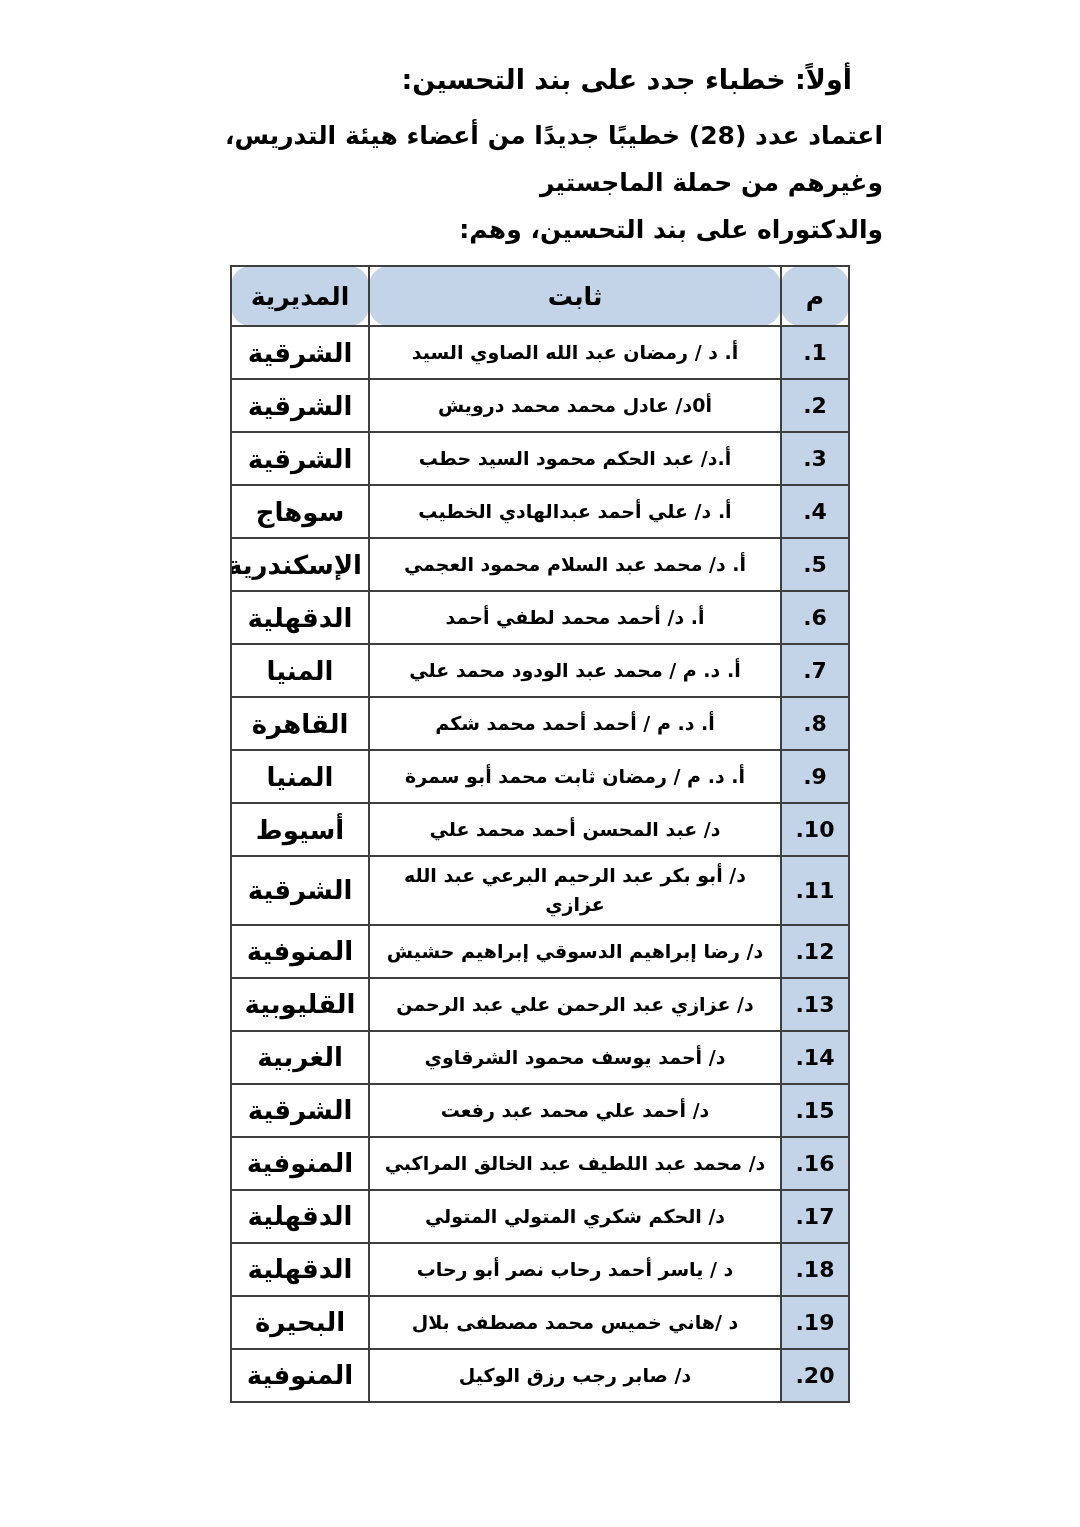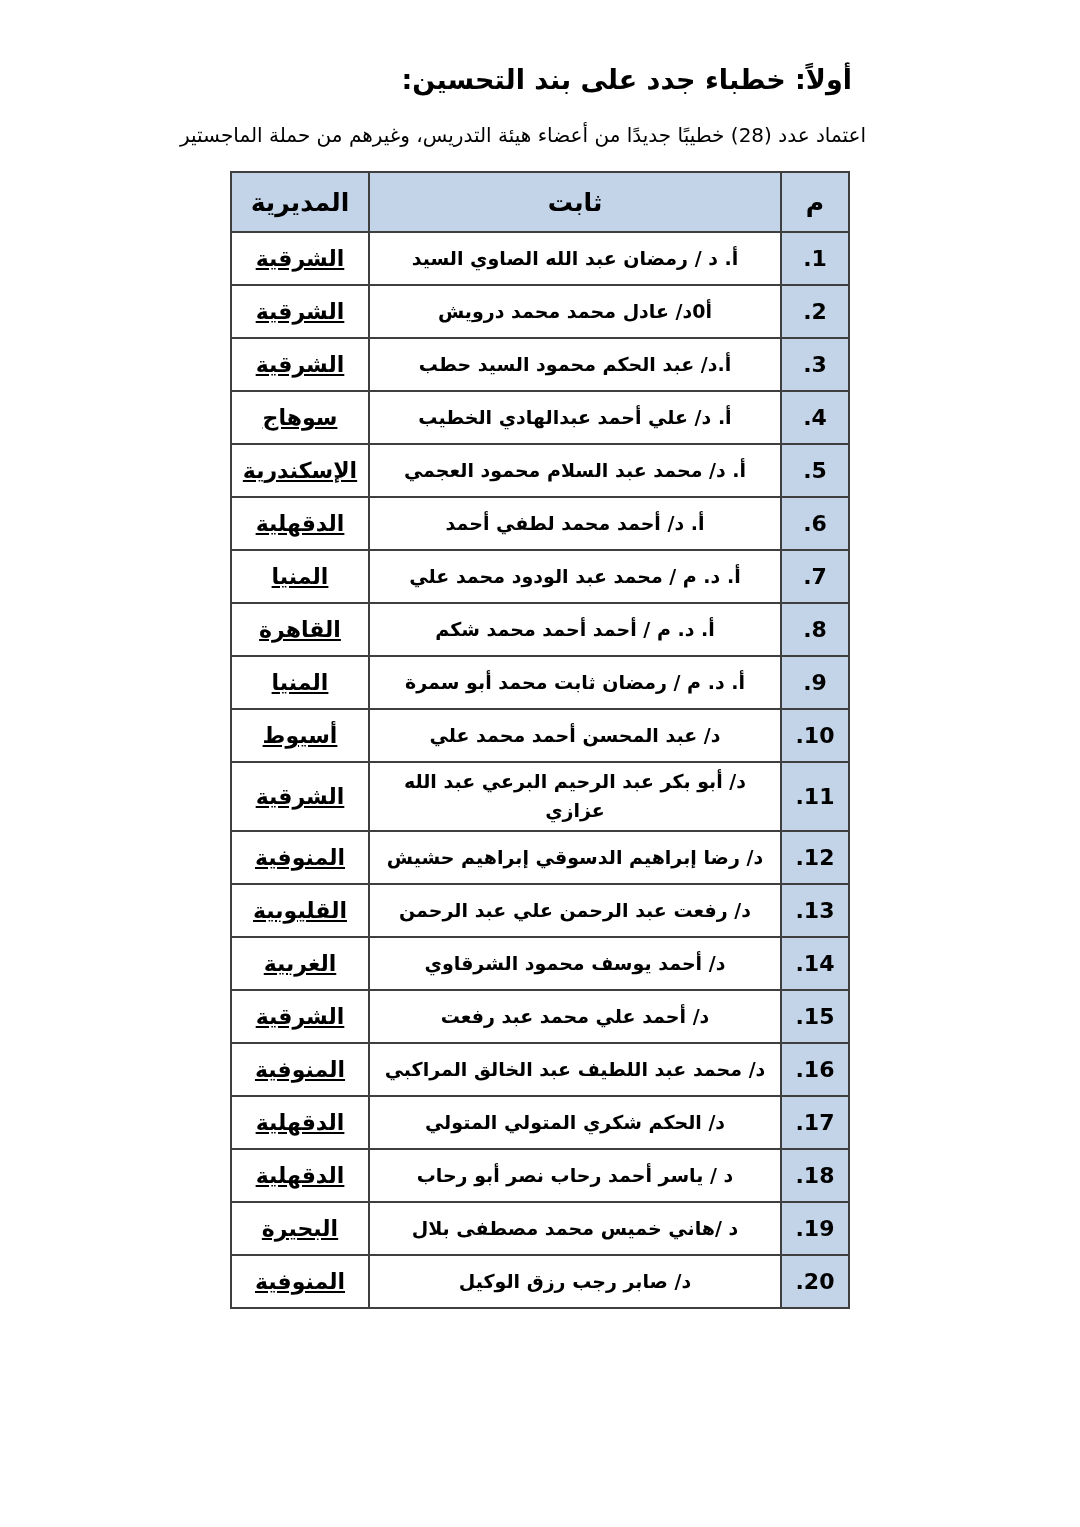--- a/index.html
+++ b/index.html
@@ -19,24 +19,24 @@
   }
   .doc-heading {
     font-size: 27px;
     font-weight: bold;
     text-align: right;
     margin: 0 178px 14px 0;
     line-height: 36px;
     letter-spacing: 0;
   }
   .doc-intro {
-    text-align: left;
+    text-align: right;
     margin: 0 147px 0 130px;
-    font-size: 20px;
-    font-weight: normal;
+    font-size: 25px;
+    font-weight: bold;
   }
   .intro-line {
     line-height: 47px;
   }
   table.roster {
     width: 618px;
     margin: 12px auto 0 auto;
     border-collapse: collapse;
     table-layout: fixed;
   }
@@ -45,42 +45,44 @@
     text-align: center;
     vertical-align: middle;
     font-weight: bold;
     padding: 4px 6px;
     overflow: hidden;
   }
   table.roster th {
     height: 60px;
     background: var(--header-bg, #c3d4e8);
     font-size: 25px;
+    border-radius: 20px;
   }
   table.roster td { height: 53px; background: #ffffff; }
   td.num-cell {
     background: var(--numcol-bg, #c3d4e8) !important;
     direction: ltr;
     font-size: 22px;
   }
   td.name-cell { font-size: 19px; line-height: 1.55; }
-  td.dir-cell  { font-size: 22px; text-decoration: underline; }
+  td.dir-cell  { font-size: 26px; }
   col.c-num  { width: 68px; }
   col.c-name { width: 412px; }
   col.c-dir  { width: 138px; }
 </style>
 </head>
 <body>
 
 <div class="page">
 
   <div class="doc-heading">أولاً: خطباء جدد على بند التحسين:</div>
 
   <div class="doc-intro">
     <div class="intro-line">اعتماد عدد (28) خطيبًا جديدًا من أعضاء هيئة التدريس، وغيرهم من حملة الماجستير</div>
+    <div class="intro-line">والدكتوراه على بند التحسين، وهم:</div>
   </div>
 
   <table class="roster">
     <colgroup>
       <col class="c-num">
       <col class="c-name">
       <col class="c-dir">
     </colgroup>
     <thead>
       <tr>
@@ -145,21 +147,21 @@
           <td class="name-cell">د/ أبو بكر عبد الرحيم البرعي عبد الله عزازي</td>
           <td class="dir-cell">الشرقية</td>
         </tr>
         <tr>
           <td class="num-cell">.12</td>
           <td class="name-cell">د/ رضا إبراهيم الدسوقي إبراهيم حشيش</td>
           <td class="dir-cell">المنوفية</td>
         </tr>
         <tr>
           <td class="num-cell">.13</td>
-          <td class="name-cell">د/ رفعت عبد الرحمن علي عبد الرحمن</td>
+          <td class="name-cell">د/ عزازي عبد الرحمن علي عبد الرحمن</td>
           <td class="dir-cell">القليوبية</td>
         </tr>
         <tr>
           <td class="num-cell">.14</td>
           <td class="name-cell">د/ أحمد يوسف محمود الشرقاوي</td>
           <td class="dir-cell">الغربية</td>
         </tr>
         <tr>
           <td class="num-cell">.15</td>
           <td class="name-cell">د/ أحمد علي محمد عبد رفعت</td>

